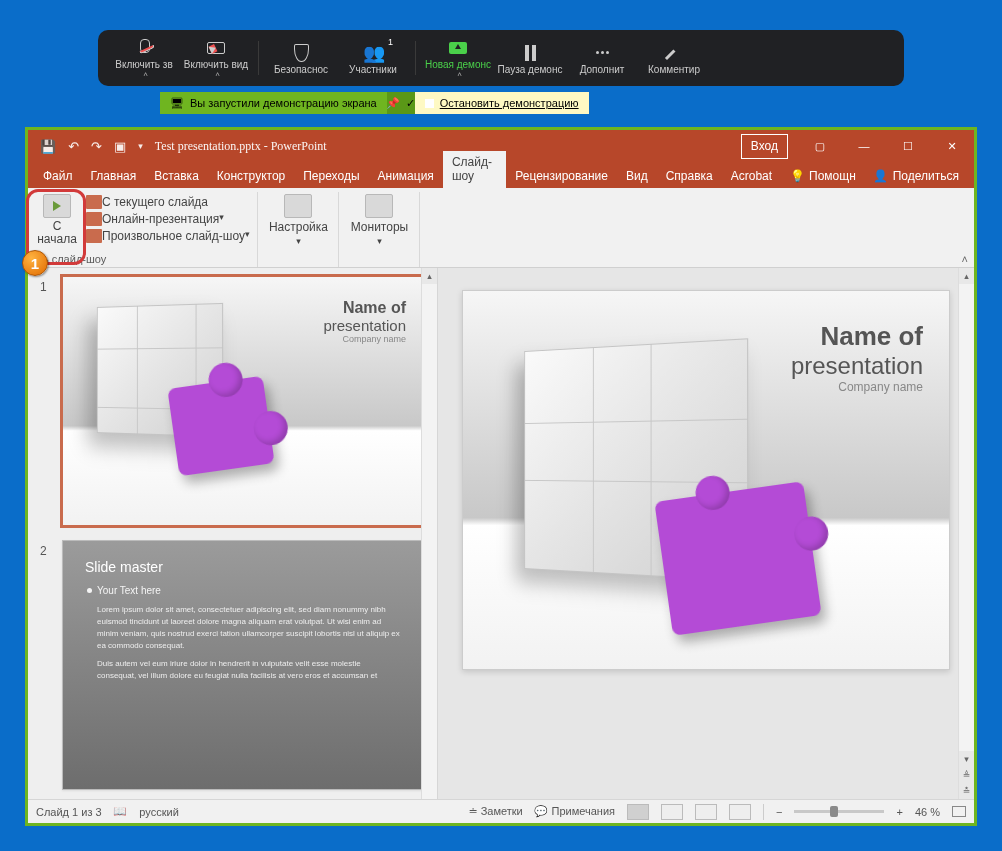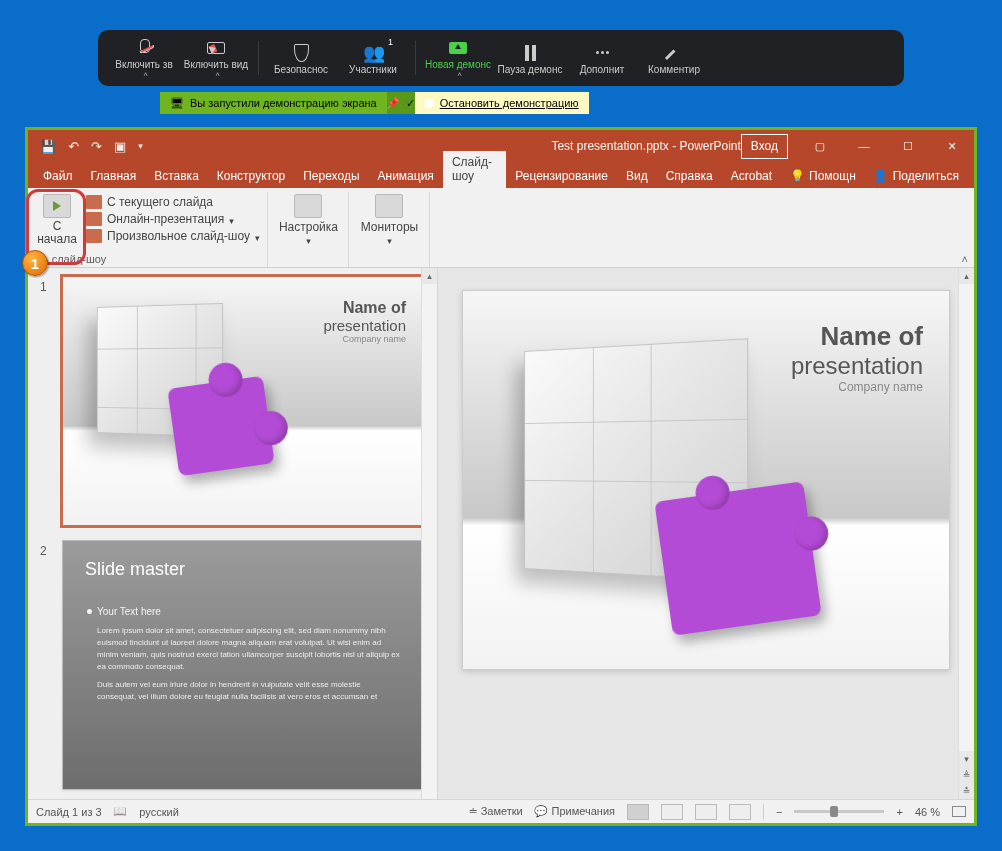--- a/index.html
+++ b/index.html
@@ -89,21 +89,21 @@
   .pp-titlebar {
     height:32px;
     background:#b7472a;
     color:#fff;
     display:flex;
     align-items:center;
     font-size:12px;
   }
   .pp-titlebar .qat{display:flex;align-items:center;gap:12px;padding:0 12px;}
   .pp-titlebar .qat span{opacity:.9;cursor:pointer;font-size:13px;}
-  .pp-titlebar .title{flex:1;text-align:right;opacity:.95;}
+  .pp-titlebar .title{flex:1;text-align:left;opacity:.95;font-family:Liberation Serif, serif;}
   .pp-titlebar .right{display:flex;align-items:center;gap:0;}
   .win-btn{width:44px;height:32px;display:flex;align-items:center;justify-content:center;cursor:pointer;font-size:11px;}
   .login-btn{border:1px solid #fff;height:25px;padding:0 9px;display:flex;align-items:center;margin-right:10px;}
   .pp-ribbon-tabs{
     height:26px;
     background:#b7472a;
     display:flex;
     align-items:flex-end;
     color:#fff;
     font-size:12px;
@@ -119,21 +119,21 @@
     border-bottom:1px solid #d0d0d0;
     display:flex;
     align-items:stretch;
     font-size:12px;
     color:#444;
     padding:4px 2px 0;
     position:relative;
   }
   .rgroup{border-right:1px solid #d8d8d8;padding:2px 8px;display:flex;flex-direction:column;justify-content:space-between;}
   .rstack{display:flex;flex-direction:column;gap:3px;}
-  .ritem{display:flex;align-items:flex-end;gap:5px;cursor:pointer;white-space:nowrap;}
+  .ritem{display:flex;align-items:flex-start;cursor:pointer;white-space:nowrap;}
   .ritem .ric{width:16px;height:14px;background:#c96b4d;border-radius:1px;display:inline-block;}
   .rbig{display:flex;flex-direction:column;align-items:center;justify-content:center;width:64px;cursor:pointer;gap:2px;text-align:center;}
   .rbig .ric-big{width:28px;height:24px;background:#d9d9d9;border:1px solid #b8b8b8;border-radius:2px;position:relative;}
   .ric-play::after{content:"";position:absolute;left:9px;top:6px;width:0;height:0;border-left:8px solid #6a9a3a;border-top:5px solid transparent;border-bottom:5px solid transparent;}
   .callout{
     position:absolute;
     top:-3px; left:-4px;
     width:60px; height:76px;
     border:3px solid #d23a3a;
     border-radius:12px;
@@ -195,21 +195,21 @@
   }
   .piece::before{content:"";position:absolute;width:34px;height:34px;background:#b44bd6;border-radius:50%;top:-18px;left:42px;box-shadow:inset -3px -3px 6px rgba(0,0,0,.2);}
   .piece::after{content:"";position:absolute;width:34px;height:34px;background:#b44bd6;border-radius:50%;right:-18px;top:36px;box-shadow:inset -3px -3px 6px rgba(0,0,0,.2);}
   .thumb .slide-inner .slide-title h1{font-size:16px;}
   .thumb .slide-inner .slide-title h2{font-size:15px;}
   .thumb .slide-inner .slide-title .company{font-size:9px;}
   .thumb .puzzle-board{left:30px;top:28px;width:130px;height:130px;}
   .thumb .piece{left:110px;top:105px;width:96px;height:88px;}
   
   .slide2{width:100%;height:100%;background:linear-gradient(#9b9b9b,#6d6d6d);color:#fff;padding:18px 22px;position:relative;}
-  .slide2 h3{font-size:18px;font-weight:400;margin-bottom:26px;}
+  .slide2 h3{font-size:14px;font-weight:400;margin-bottom:10px;}
   .slide2 .bullet{font-size:10px;opacity:.9;margin:3px 0 8px 12px;position:relative;}
   .slide2 .bullet::before{content:"";position:absolute;left:-10px;top:3px;width:5px;height:5px;background:#fff;border-radius:50%;}
   .slide2 .body{font-size:8px;line-height:1.5;opacity:.85;margin-left:12px;margin-bottom:6px;}
   
   .pp-status{
     height:24px;
     background:#f1f1f1;
     border-top:1px solid #d6d6d6;
     display:flex;
     align-items:center;

